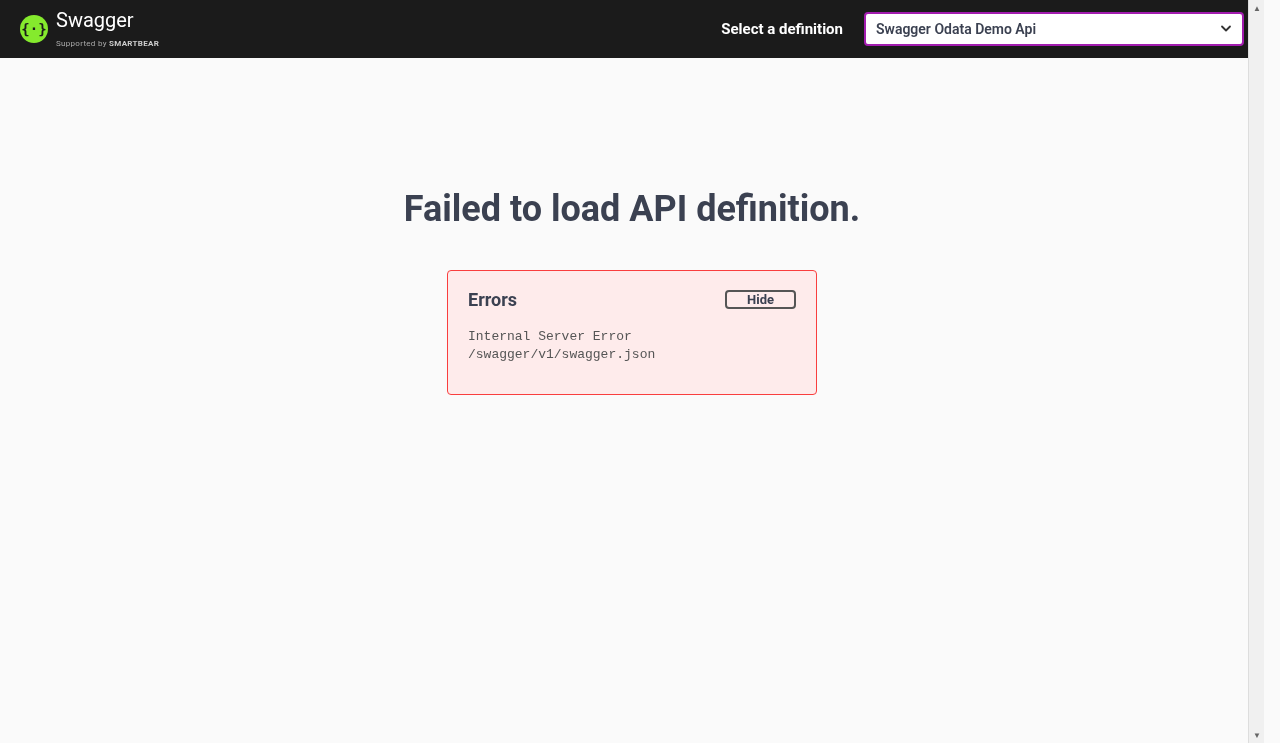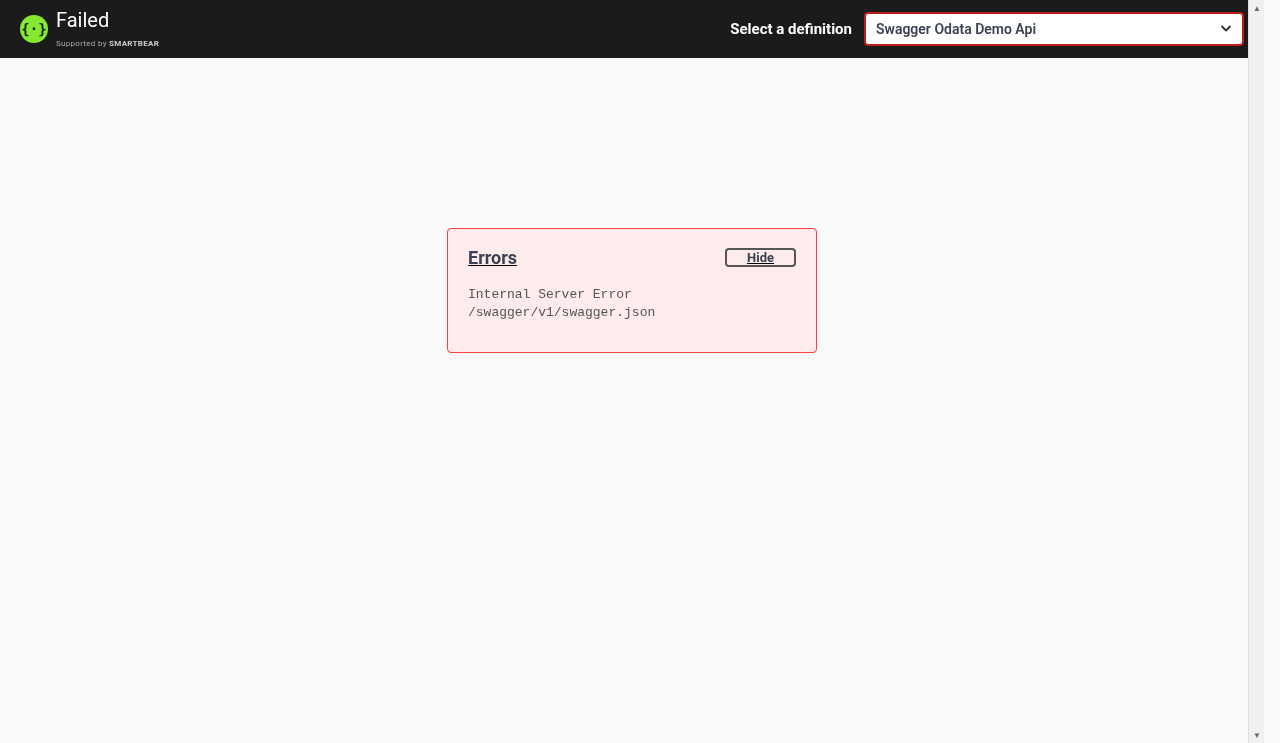--- a/index.html
+++ b/index.html
@@ -80,31 +80,31 @@
       letter-spacing: 0.3px;
       margin-top: 10px;
       text-align: right;
     }
     .logo-subtitle b {
       color: #ccc;
     }
     .topbar-right {
       display: flex;
       align-items: center;
-      gap: 12px;
+      gap: 21px;
     }
     .select-label {
       color: #fff;
       font-weight: 700;
       font-size: 15px;
     }
     .definition-select {
       position: relative;
       background: #fff;
-      border: 2px solid #b91c1c;
+      border: 2px solid #a21caf;
       border-radius: 4px;
       width: 380px;
       height: 34px;
       display: flex;
       align-items: center;
       padding: 0 30px 0 10px;
       cursor: pointer;
     }
     .definition-select-value {
       color: #3b4151;
@@ -136,21 +136,20 @@
       border: 1px solid #f93e3e;
       border-radius: 4px;
       background: #feebeb;
       padding: 18px 20px 30px 20px;
     }
     .error-box-header {
       display: flex;
       justify-content: space-between;
       align-items: center;
       margin-bottom: 18px;
-      text-decoration: underline;
     }
     .errors-label {
       font-weight: 700;
       font-size: 18px;
       color: #3b4151;
     }
     .hide-button {
       background: transparent;
       border: 2px solid #555;
       border-radius: 4px;
@@ -175,40 +174,41 @@
       color: #555;
     }
   </style>
 </head>
 <body>
 
 <div class="topbar">
   <div class="logo-area">
     <div class="logo-icon">{·}</div>
     <div class="logo-text">
-      <span class="logo-title">Failed</span>
+      <span class="logo-title">Swagger</span>
       <span class="logo-subtitle">
         <span>Supported by </span><b>SMARTBEAR</b>
       </span>
     </div>
   </div>
   <div class="topbar-right">
     <span class="select-label">Select a definition</span>
     <div class="definition-select">
       <span class="definition-select-value">Swagger Odata Demo Api</span>
       <span class="chevron-icon">
         <svg width="12" height="12" viewBox="0 0 12 12">
             <path d="M2 4 L6 8 L10 4" stroke="#333" stroke-width="1.8" fill="none" stroke-linecap="round" stroke-linejoin="round"></path>
           </svg>
       </span>
     </div>
   </div>
 </div>
 
 <div class="main-content">
+  <h2 class="error-title">Failed to load API definition.</h2>
   <div class="error-box">
     <div class="error-box-header">
       <span class="errors-label">Errors</span>
       <button class="hide-button">Hide</button>
     </div>
     <div class="error-details">
       <span class="error-line2">Internal Server Error /swagger/v1/swagger.json</span>
     </div>
   </div>
 </div>

